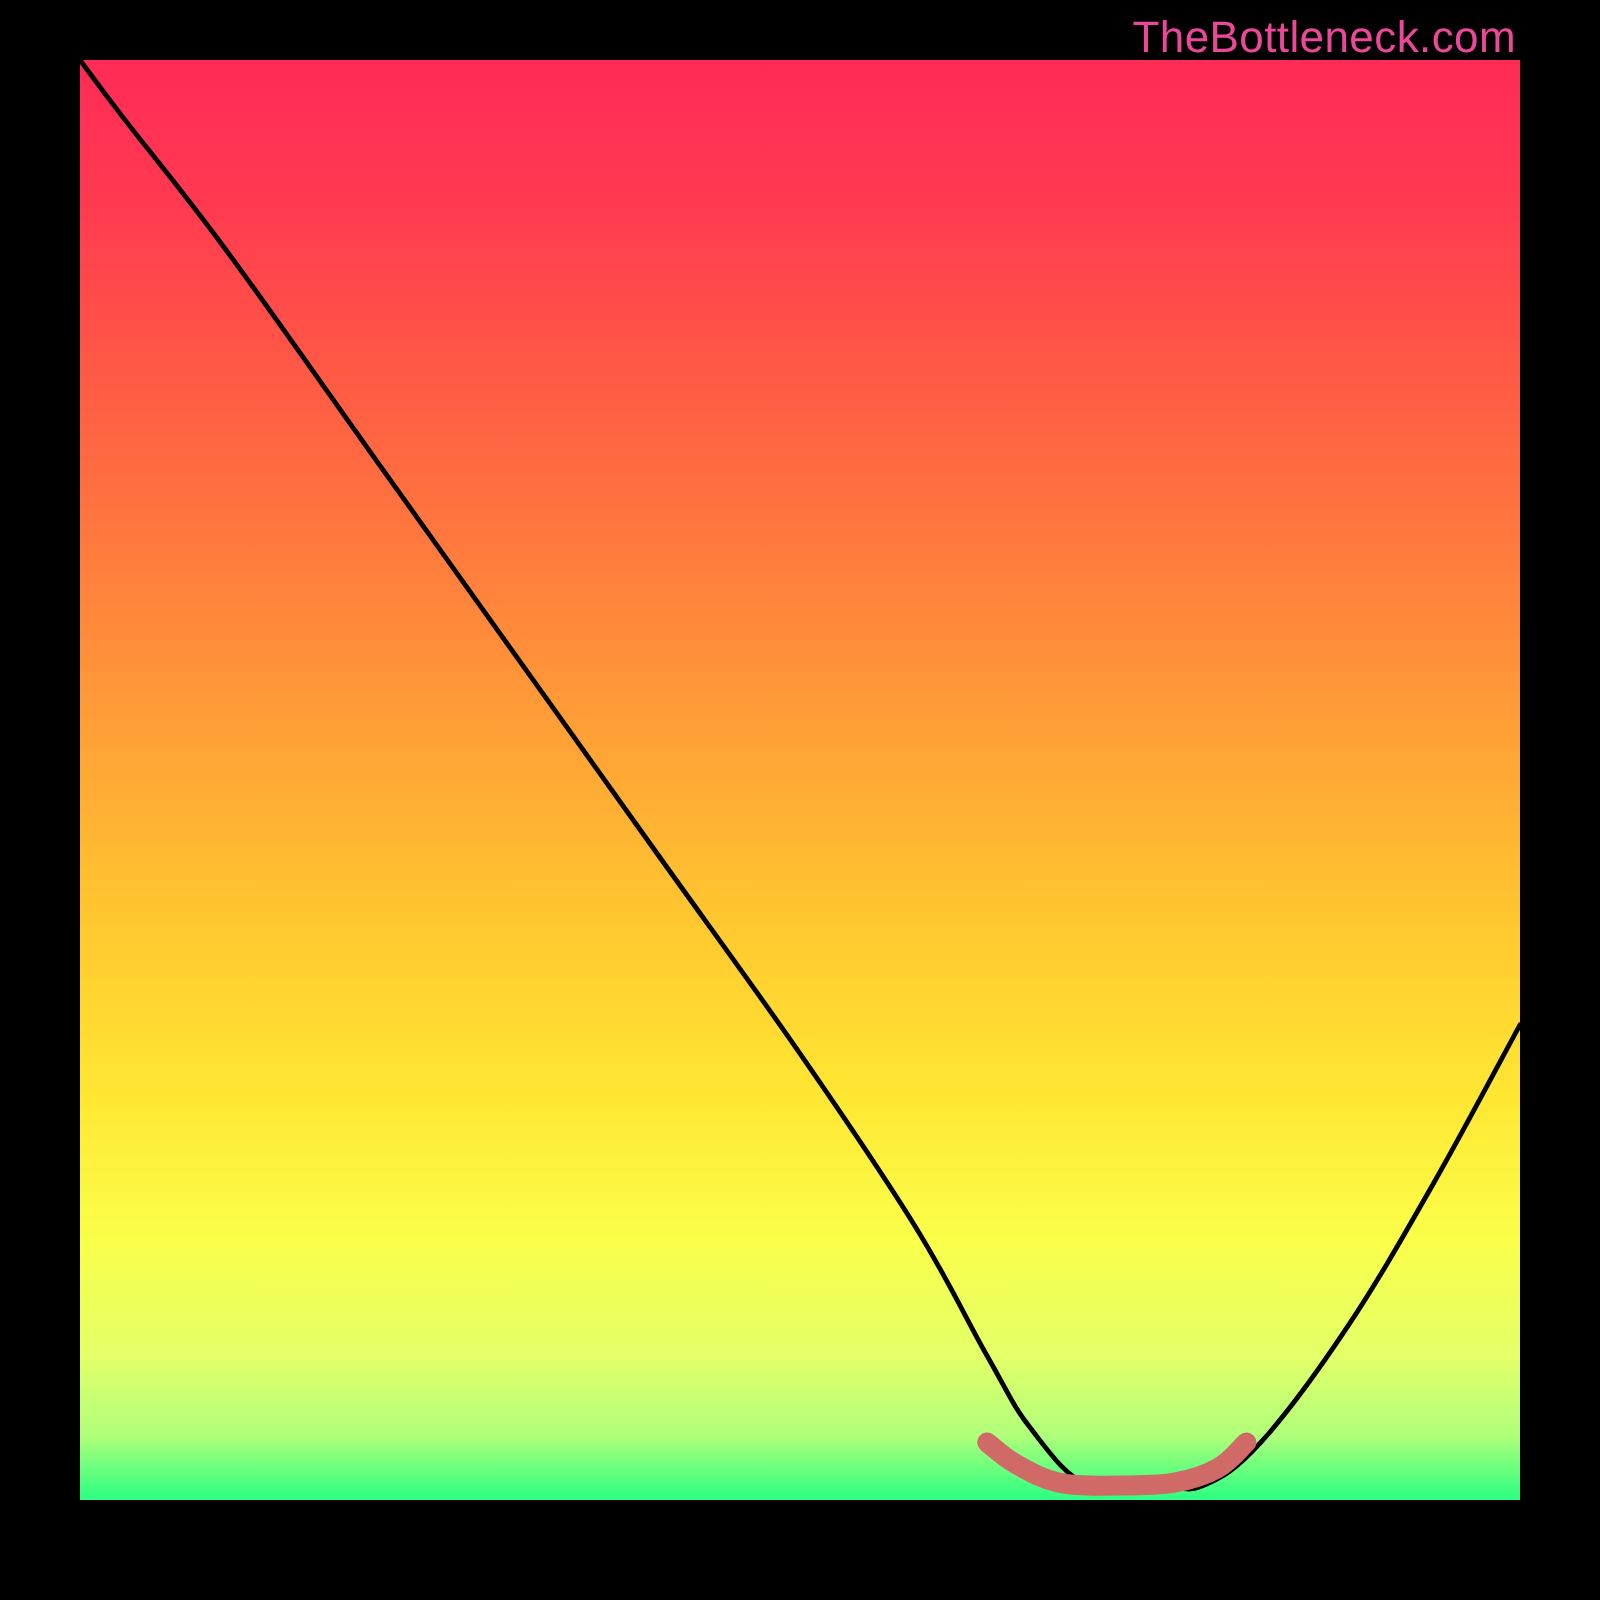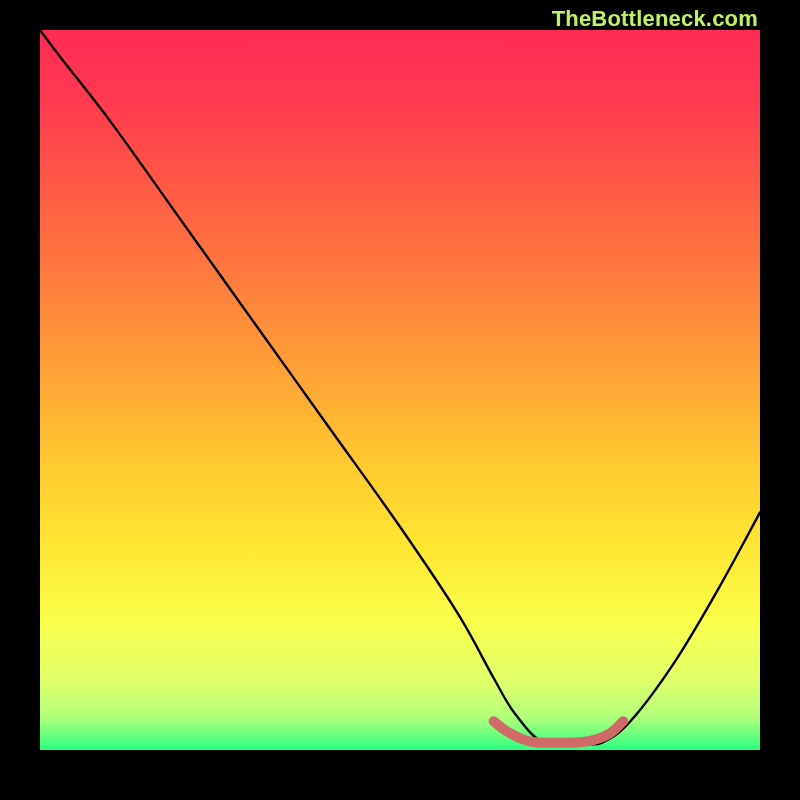--- a/index.html
+++ b/index.html
@@ -23,23 +23,23 @@
     position: absolute;
     left: 0;
     top: 0;
     width: 720px;
     height: 720px;
   }
   .watermark {
     position: absolute;
     top: 6px;
     right: 42px;
-    color: #bef264;
+    color: #ec4899;
     font-size: 22px;
-    font-weight: 700;
+    font-weight: 400;
     letter-spacing: 0.2px;
   }
 </style>
 </head>
 <body>
 
 <div class="watermark">TheBottleneck.com</div>
 
 <div class="frame">
   <svg class="plot-area" viewBox="0 0 720 720" preserveAspectRatio="none">

